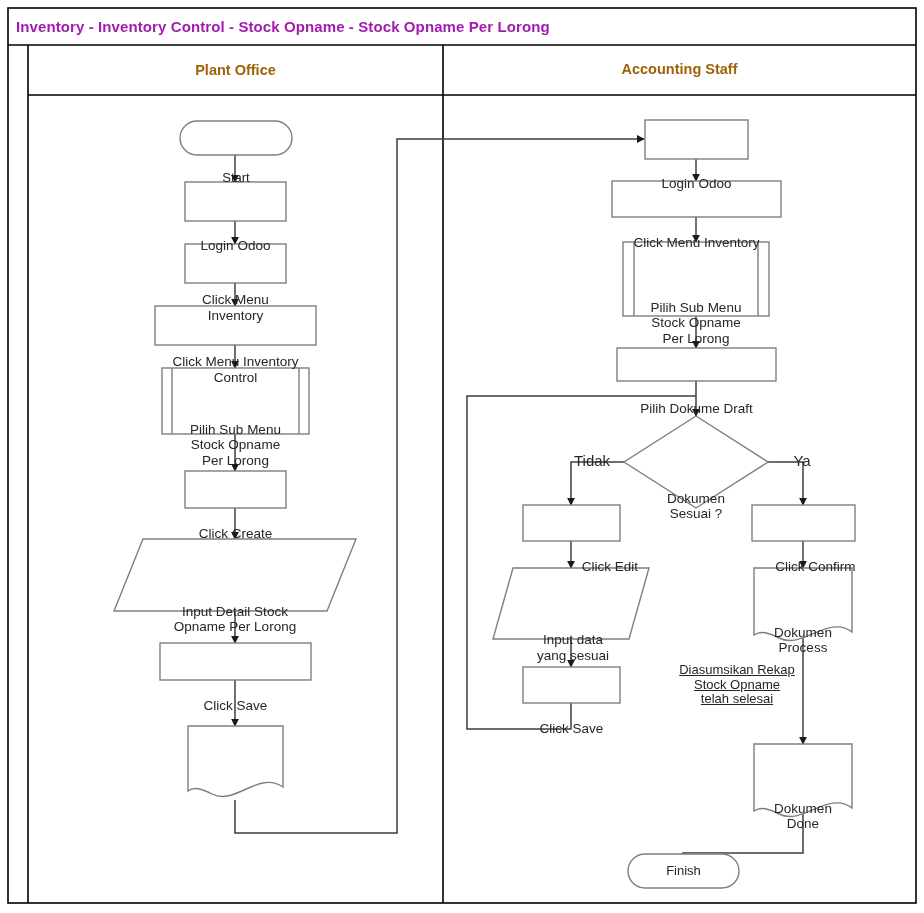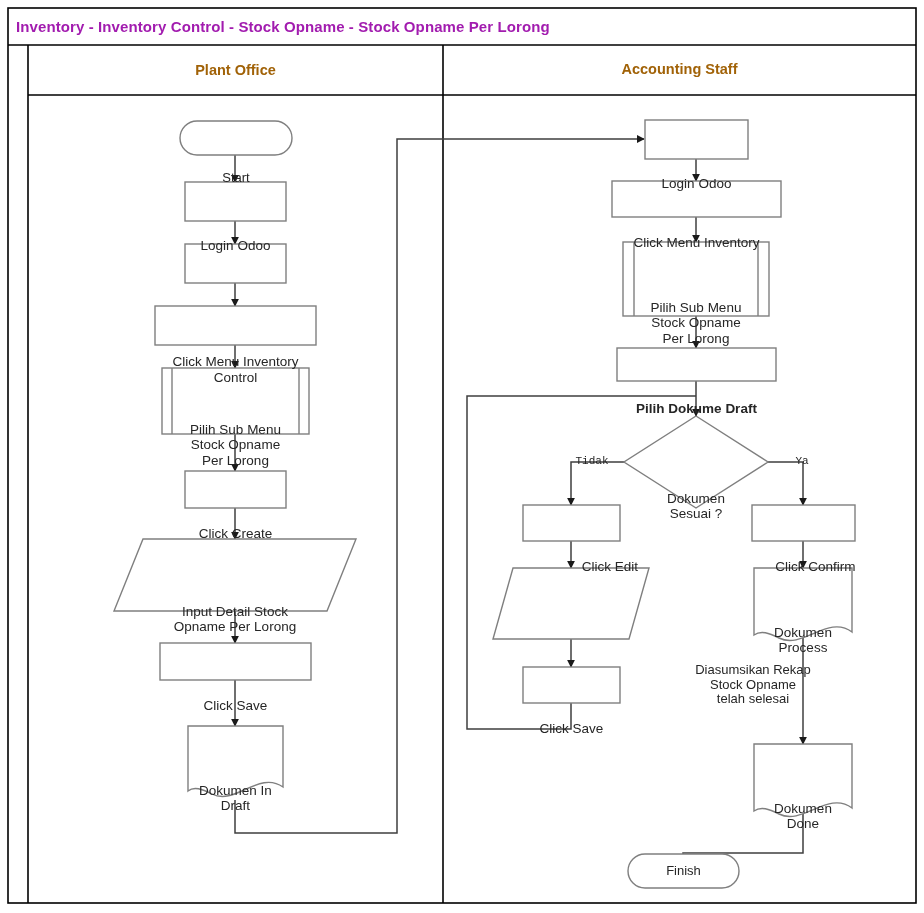--- a/index.html
+++ b/index.html
@@ -26,21 +26,21 @@
     font-weight:bold;font-size:15px;color:#a21caf;
     letter-spacing:.1px;
   }
   .lane-hdr{
     position:absolute;
     display:flex;align-items:center;justify-content:center;
     font-weight:bold;font-size:14.5px;color:#a16207;
   }
   .node-txt{font-size:13.5px;margin-top:44px;}
   .term-txt{font-size:13px;}
-  .small-txt{font-size:11px;font-family:Liberation Mono, monospace;}
+  .small-txt{font-size:15px;}
   .note-txt{font-size:13px;}
 </style>
 </head>
 <body>
 
 <div id="canvas">
 
   <svg id="svg" viewBox="0 0 924 913">
     <defs>
       <marker id="arrow" viewBox="0 0 10 10" refX="9" refY="5" markerWidth="5.2" markerHeight="5.2" orient="auto-start-reverse">
@@ -135,49 +135,51 @@
     </g>
   </svg>
 
   <div class="title-txt" style="left:16px;top:8px;width:880px;height:37px;">Inventory - Inventory Control - Stock Opname - Stock Opname Per Lorong</div>
 
   <div class="lane-hdr" style="left:28px;top:45px;width:415px;height:50px;">Plant Office</div>
   <div class="lane-hdr" style="left:443px;top:45px;width:473px;height:48px;">Accounting  Staff</div>
 
   <div class="txt term-txt" style="left:180px;top:121px;width:112px;height:34px;margin-top:40px;">Start</div>
   <div class="txt node-txt" style="left:185px;top:182px;width:101px;height:39px;">Login Odoo</div>
+  <div class="txt node-txt" style="left:185px;top:244px;width:101px;height:39px;">Click Menu
+Inventory</div>
   <div class="txt node-txt" style="left:155px;top:306px;width:161px;height:39px;">Click Menu Inventory
 Control</div>
   <div class="txt node-txt" style="left:172px;top:368px;width:127px;height:66px;">Pilih Sub Menu
 Stock Opname
 Per Lorong</div>
   <div class="txt node-txt" style="left:185px;top:471px;width:101px;height:37px;">Click Create</div>
   <div class="txt node-txt" style="left:120px;top:539px;width:230px;height:72px;">Input Detail Stock
 Opname Per Lorong</div>
   <div class="txt node-txt" style="left:160px;top:643px;width:151px;height:37px;">Click Save</div>
-  <div class="txt node-txt" style="left:188px;top:728px;width:95px;height:52px;">Dokumen In
-Draft</div>
 
   <div class="txt node-txt" style="left:645px;top:120px;width:103px;height:39px;">Login Odoo</div>
   <div class="txt node-txt" style="left:612px;top:181px;width:169px;height:36px;">Click Menu Inventory</div>
   <div class="txt node-txt" style="left:634px;top:242px;width:124px;height:74px;">Pilih Sub Menu
 Stock Opname
 Per Lorong</div>
-  <div class="txt node-txt" style="left:617px;top:348px;width:159px;height:33px;font-weight:bold;">Pilih Dokume Draft</div>
+  <div class="txt node-txt" style="left:617px;top:348px;width:159px;height:33px;">Pilih Dokume Draft</div>
   <div class="txt node-txt" style="left:636px;top:432px;width:120px;height:60px;">Dokumen
 Sesuai ?</div>
   <div class="txt node-txt" style="left:523px;top:505px;width:110px;height:36px;padding-left:32px;">Click Edit</div>
+  <div class="txt node-txt" style="left:503px;top:568px;width:140px;height:71px;">Input data
+yang sesuai</div>
   <div class="txt node-txt" style="left:523px;top:667px;width:97px;height:36px;">Click Save</div>
   <div class="txt node-txt" style="left:752px;top:505px;width:103px;height:36px;padding-left:12px;">Click Confirm</div>
   <div class="txt node-txt" style="left:754px;top:570px;width:98px;height:52px;">Dokumen
 Process</div>
   <div class="txt node-txt" style="left:754px;top:746px;width:98px;height:52px;">Dokumen
 Done</div>
   <div class="txt term-txt" style="left:628px;top:854px;width:111px;height:34px;">Finish</div>
 
   <div class="txt small-txt" style="left:562px;top:452px;width:60px;height:18px;">Tidak</div>
   <div class="txt small-txt" style="left:784px;top:452px;width:36px;height:18px;">Ya</div>
 
-  <div class="txt note-txt" style="left:677px;top:657px;width:152px;height:56px;">Diasumsikan Rekap
+  <div class="txt note-txt" style="left:661px;top:657px;width:152px;height:56px;text-decoration:underline;">Diasumsikan Rekap
 Stock Opname
 telah selesai</div>
 
 </div>
 
 </body></html>

